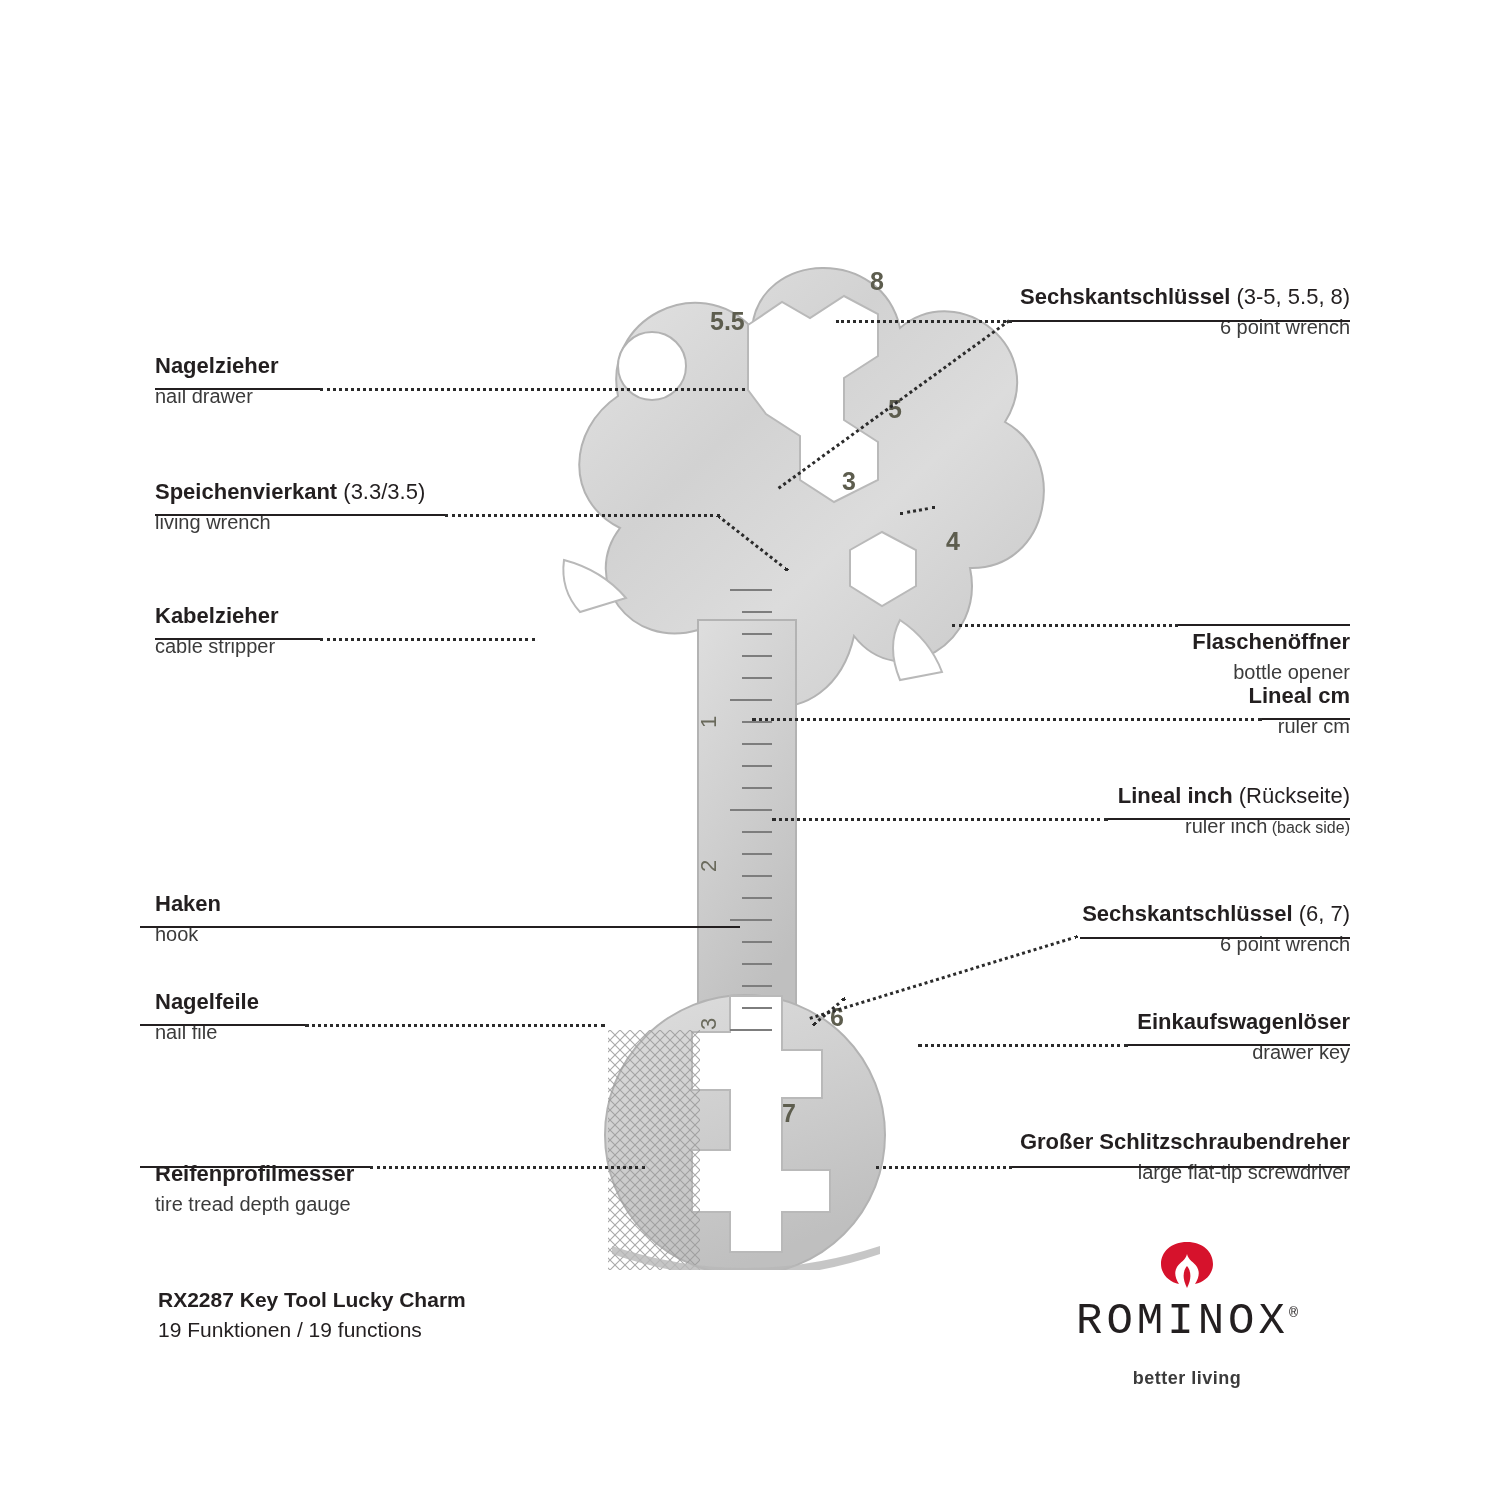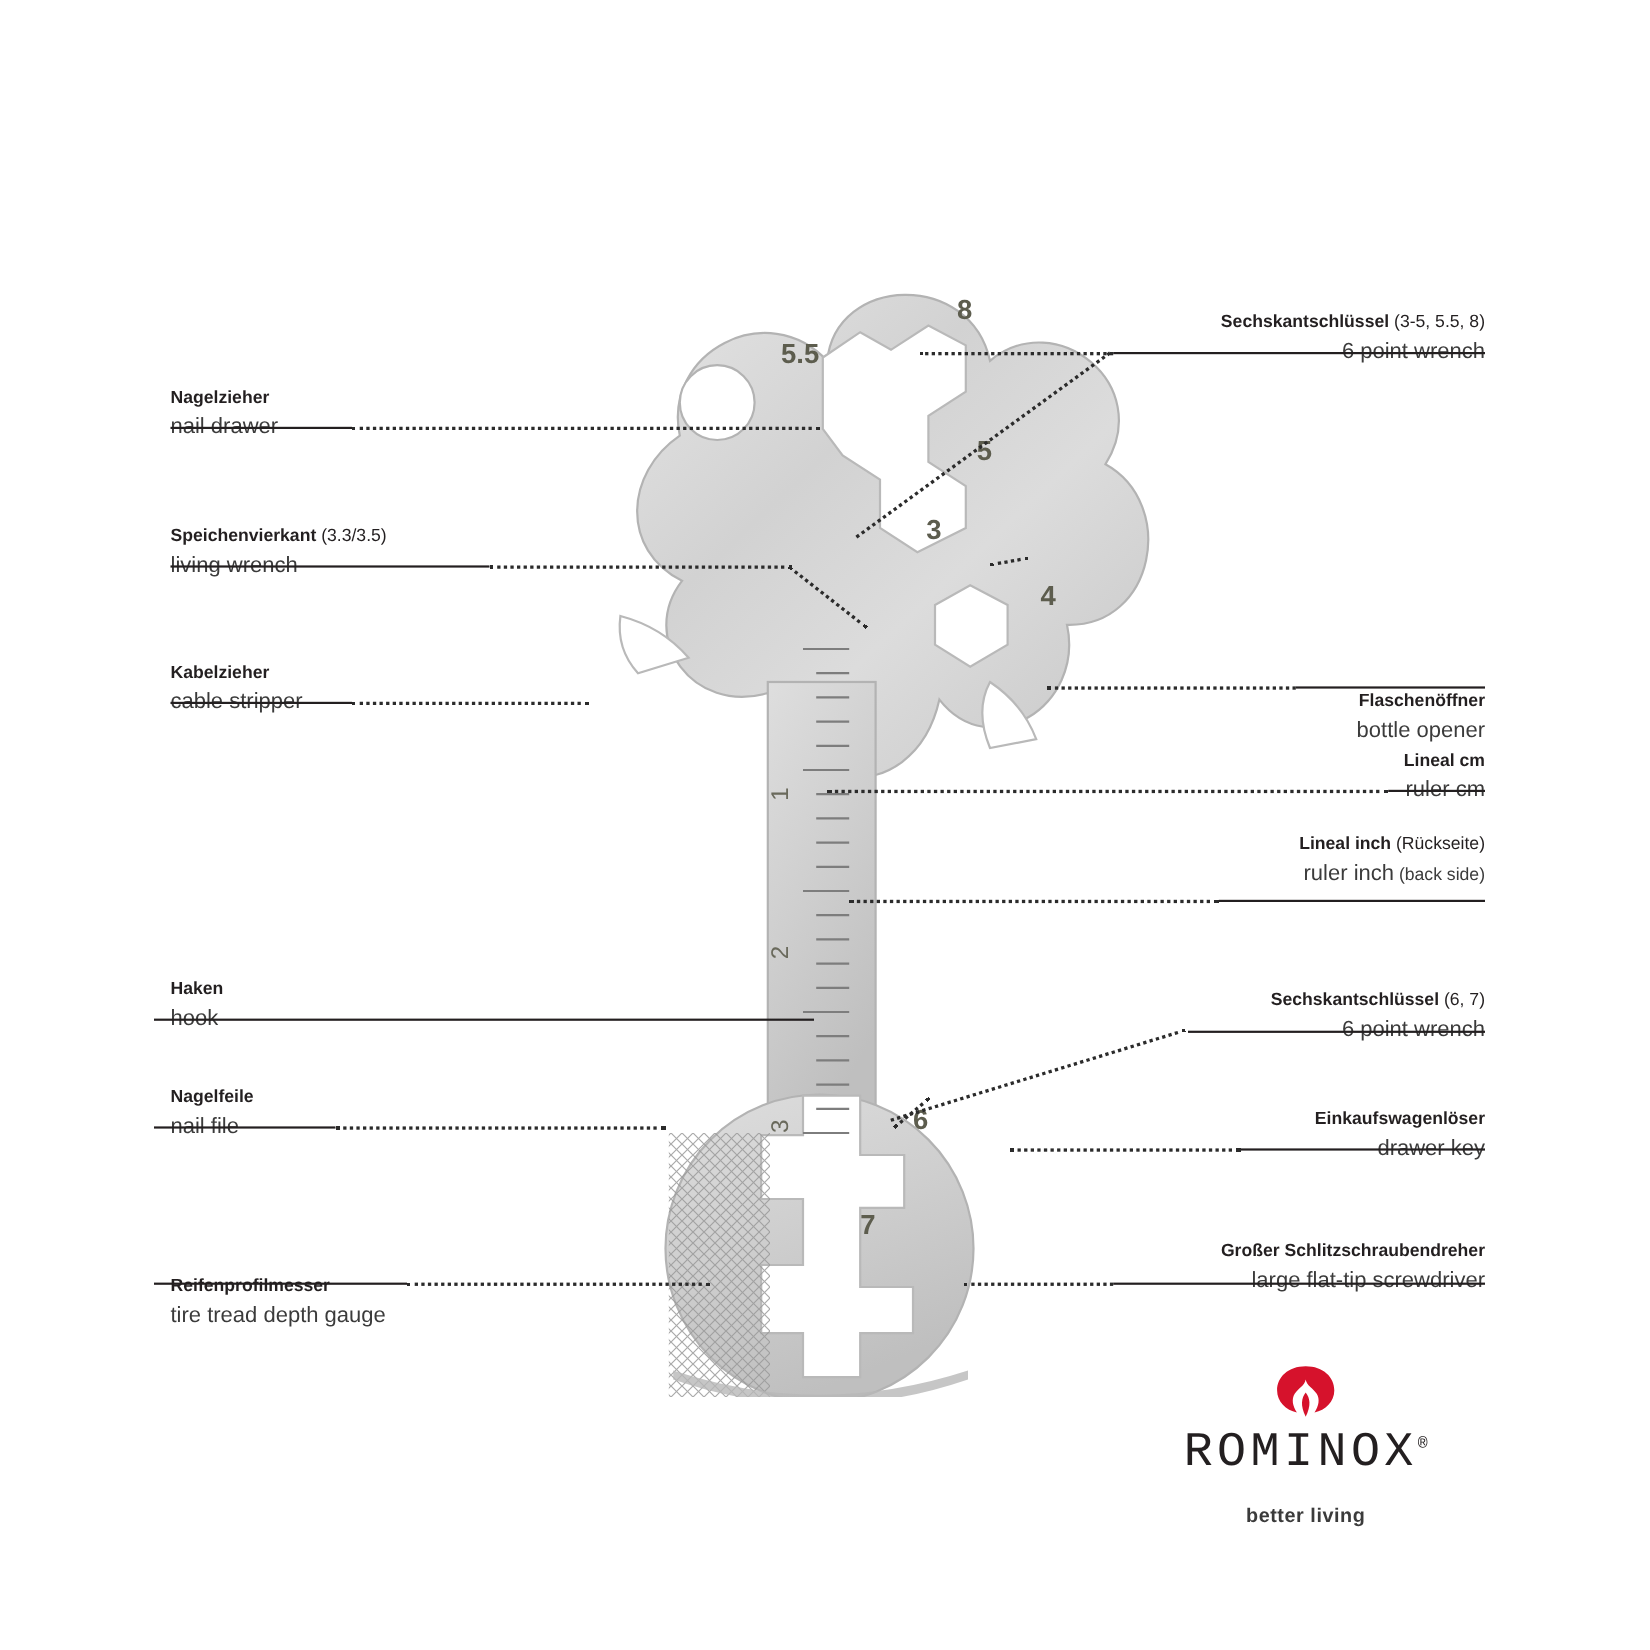--- a/index.html
+++ b/index.html
@@ -28,21 +28,21 @@
     height: 1120px;
   }
   #product-figure svg { display: block; }
 
   
   .callout {
     position: absolute;
     width: 330px;
   }
   .callout .de {
-    font-size: 16px;
+    font-size: 22px;
     font-weight: bold;
     line-height: 1.28;
     color: #231f20;
     white-space: nowrap;
   }
   .callout .de .light {
     font-weight: normal;
   }
   .callout .en {
     font-size: 20px;
@@ -301,21 +301,21 @@
   <div class="rule" style="left:1178px; top:624px; width:172px;"></div>
   <div class="dots" style="left:952px; top:624px; width:226px;"></div>
 
   <div class="callout right" style="top:682px;">
     <div class="de"><span>Lineal cm</span><span class="light"></span></div>
     <div class="en">ruler cm</div>
   </div>
   <div class="rule" style="left:1262px; top:718px; width:88px;"></div>
   <div class="dots" style="left:752px; top:718px; width:510px;"></div>
 
-  <div class="callout right" style="top:758px;">
+  <div class="callout right" style="top:782px;">
     <div class="de"><span>Lineal inch</span><span class="light"> (Rückseite)</span></div>
     <div class="en"><span>ruler inch</span><span class="small"> (back side)</span></div>
   </div>
   <div class="rule" style="left:1108px; top:818px; width:242px;"></div>
   <div class="dots" style="left:772px; top:818px; width:336px;"></div>
 
   <div class="callout right" style="top:900px;">
     <div class="de"><span>Sechskantschlüssel</span><span class="light"> (6, 7)</span></div>
     <div class="en">6 point wrench</div>
   </div>
@@ -330,20 +330,24 @@
   <div class="rule" style="left:1128px; top:1044px; width:222px;"></div>
   <div class="dots" style="left:918px; top:1044px; width:210px;"></div>
 
   <div class="callout right" style="top:1128px; width:420px;">
     <div class="de"><span>Großer Schlitzschraubendreher</span><span class="light"></span></div>
     <div class="en">large flat-tip screwdriver</div>
   </div>
   <div class="rule" style="left:1012px; top:1166px; width:338px;"></div>
   <div class="dots" style="left:876px; top:1166px; width:136px;"></div>
 
+  <div id="footer-caption">
+    <div class="line1">RX2287 Key Tool Lucky Charm</div>
+    <div class="line2">19 Funktionen / 19 functions</div>
+  </div>
 
   <div id="brand">
     <div class="mark">
       <svg width="60" height="52" viewBox="0 0 60 52" xmlns="http://www.w3.org/2000/svg">
         <path d="M30 2 C14 2 4 12 4 24 C4 34 12 42 22 44 C18 38 17 32 20 27 C23 22 29 20 30 14 C31 20 37 22 40 27 C43 32 42 38 38 44 C48 42 56 34 56 24 C56 12 46 2 30 2 Z" fill="#d6122c"></path>
         <path d="M30 26 C26 31 25 38 30 48 C35 38 34 31 30 26 Z" fill="#d6122c"></path>
       </svg>
     </div>
     <div class="wordmark"><span>ROMINOX</span><span class="reg">®</span></div>
     <div class="tagline">better living</div>

